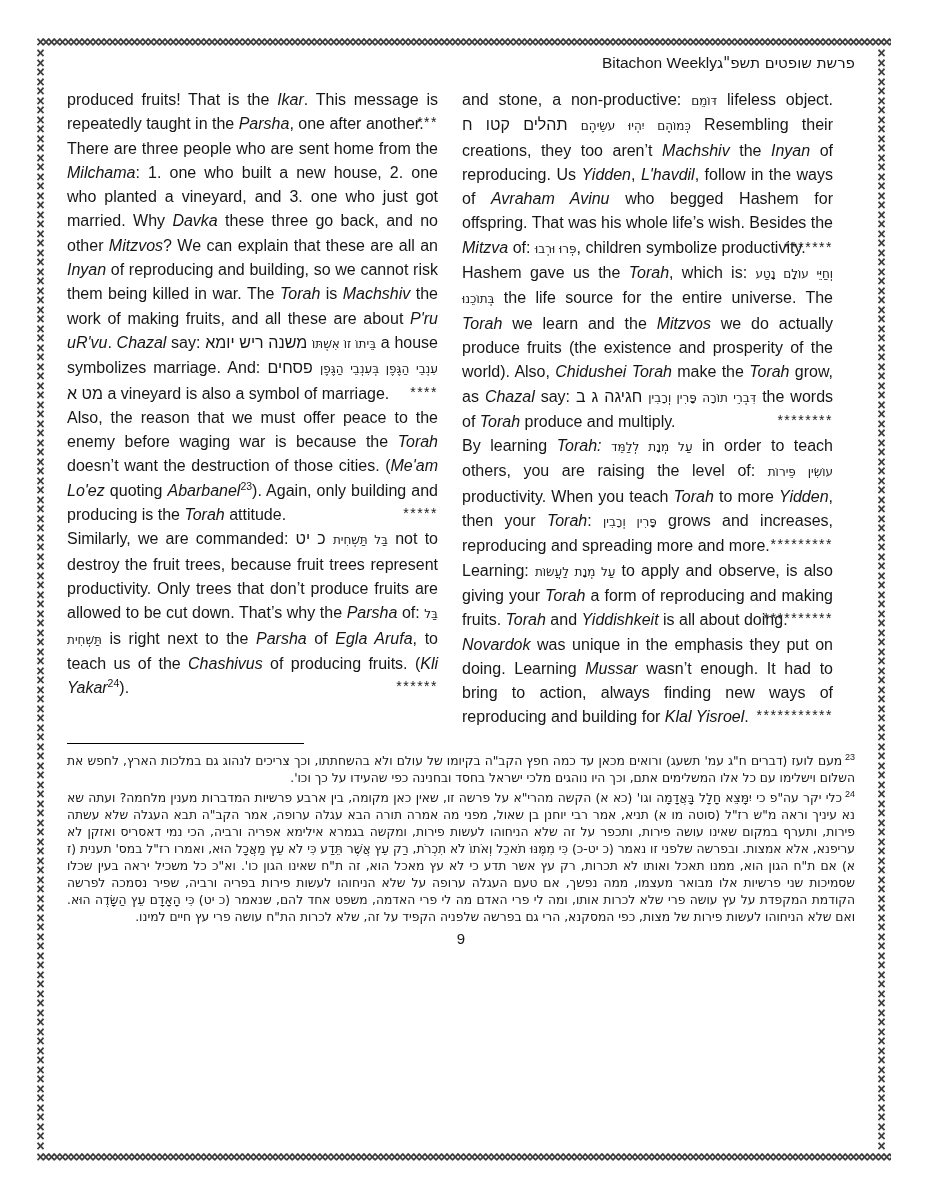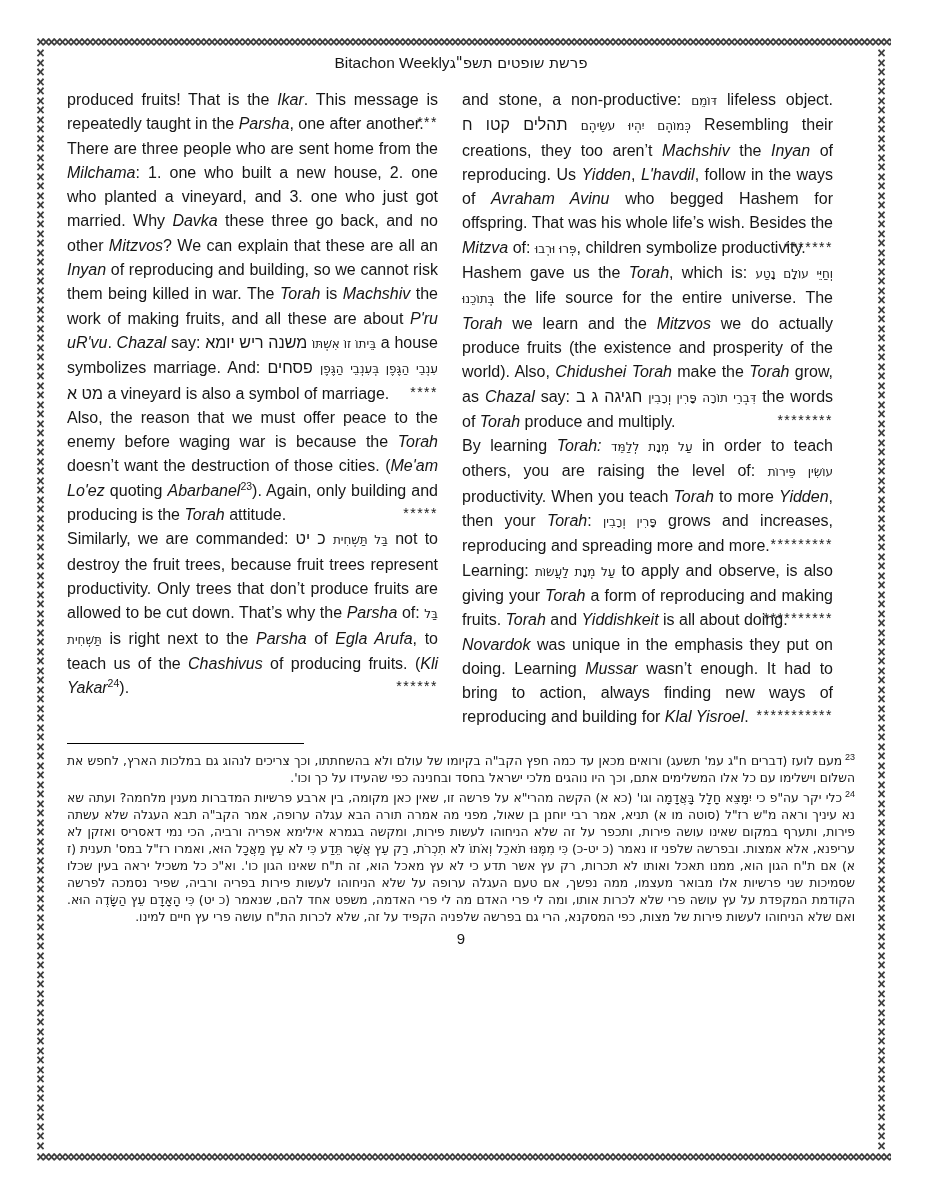--- a/index.html
+++ b/index.html
@@ -11,21 +11,21 @@
   .xchain.h{left:36px;width:855px;height:15px;font-size:15px;line-height:14px;
             letter-spacing:-3.5px;white-space:nowrap;}
   .xchain.top{top:35px;}
   .xchain.bot{top:1150px;}
   .xchain.v{width:11px;top:49px;height:1101px;font-size:15px;line-height:9.5px;
             word-break:break-all;white-space:normal;letter-spacing:0;}
   .xchain.left{left:36px;}
   .xchain.right{left:877px;}
 
   .header{position:absolute;top:54px;left:67px;width:788px;display:flex;
-          justify-content:center;font-size:15.5px;}
+          justify-content:flex-end;font-size:15.5px;}
   .header .heb{font-family:"DejaVu Sans",sans-serif;font-size:15px;direction:rtl;}
 
   .body-area{position:absolute;top:88px;left:67px;width:788px;}
   .cols{display:flex;gap:24px;}
   .col{width:371px;text-align:justify;font-size:16px;line-height:24.3px;
        overflow-wrap:break-word;}
   .col p{margin:0;position:relative;}
   .seg-i{font-style:italic;}
   .seg-b{font-weight:normal;}
   .seg-he{font-family:"DejaVu Sans",sans-serif;font-size:12px;}

